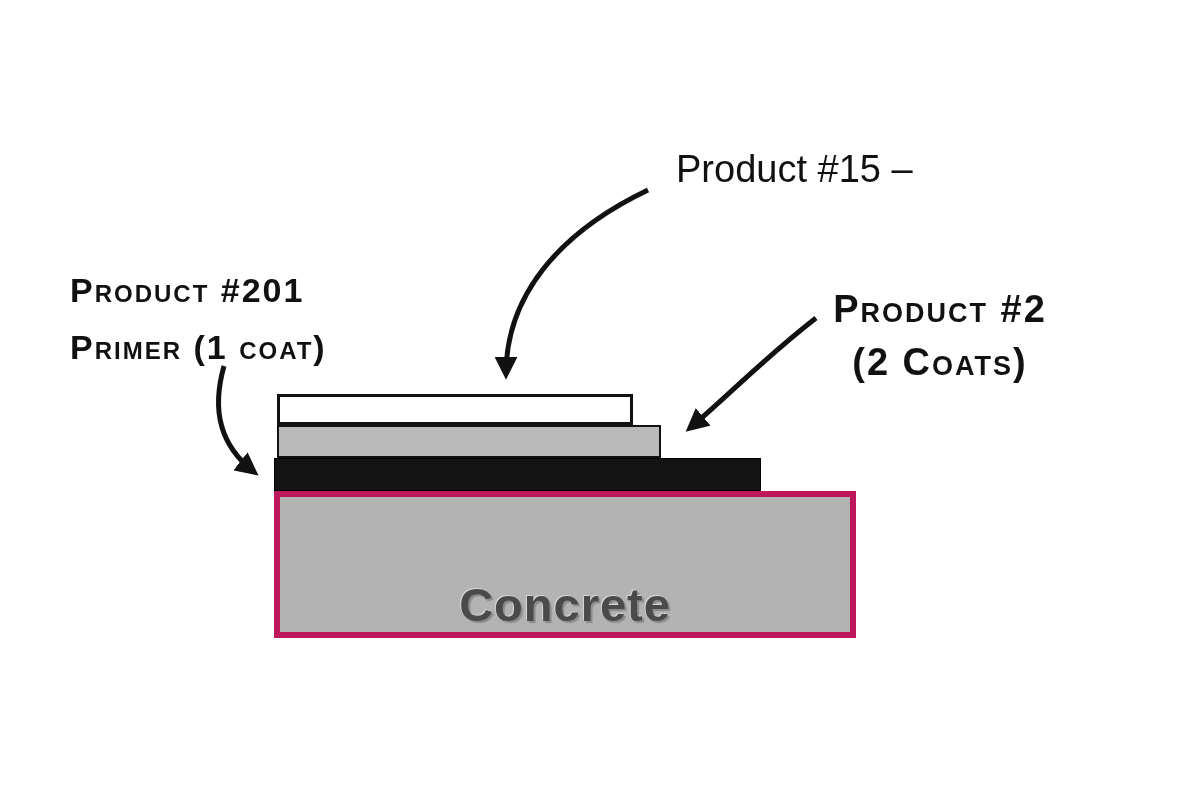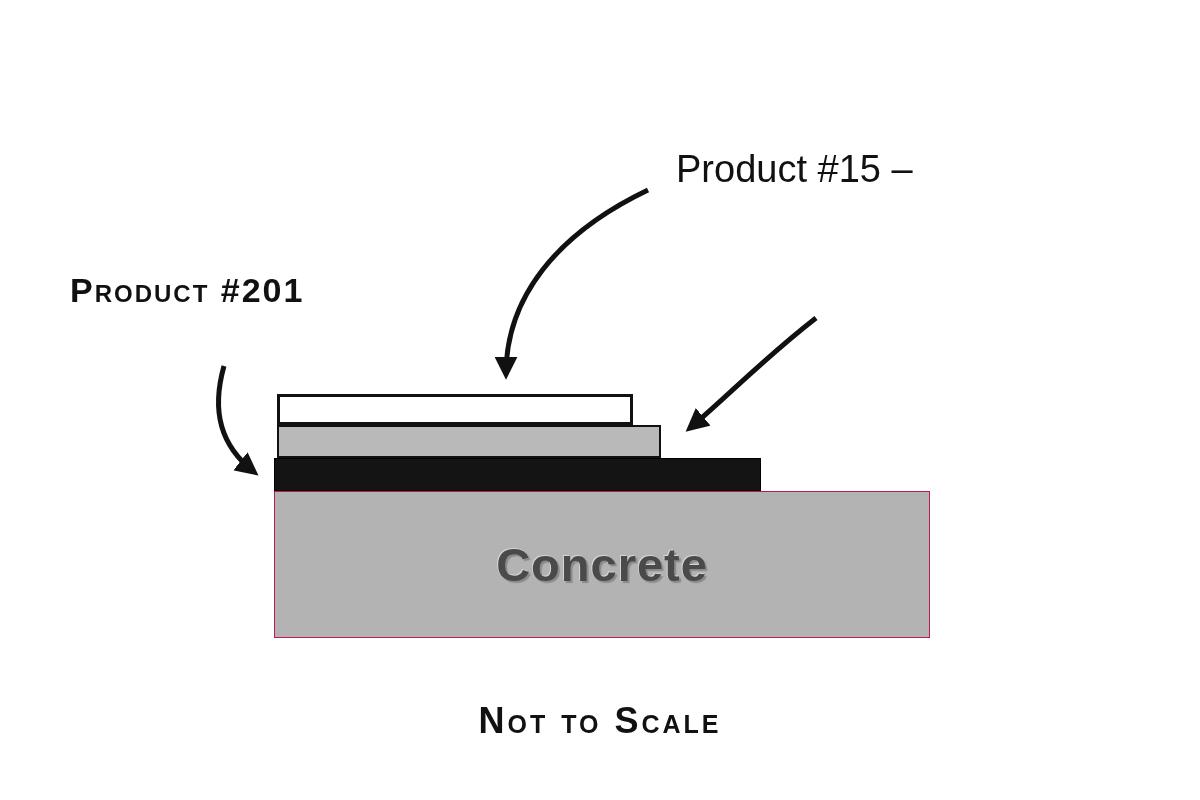--- a/index.html
+++ b/index.html
@@ -31,24 +31,24 @@
     width: 384px; height: 33px;
     border: 2px solid #111111;
   }
   .layer-primer {
     left: 274px; top: 458px;
     width: 487px; height: 33px;
     border: 1px solid #000000;
   }
   .layer-concrete {
     left: 274px; top: 491px;
-    width: 656px; height: 147px;
-    border: 1px solid #be185d;
+    width: 582px; height: 147px;
+    border: 6px solid #be185d;
     display: flex;
-    align-items: center;
+    align-items: flex-end;
     justify-content: center;
   }
   .concrete-text {
     font-size: 47px;
     font-weight: 600;
     color: #4a4a4a;
     letter-spacing: 1px;
     text-shadow: -1px -1px 0 #d6d6d6, 2px 2px 1px #8a8a8a;
   }
 
@@ -115,24 +115,28 @@
   <div class="layer layer-concrete" style="background-color: rgb(179, 179, 179);">
     <span class="concrete-text">Concrete</span>
   </div>
 
   <div class="label label-topcoat">
     <div>Product #15 –</div>
   </div>
 
   <div class="label label-primer smallcaps">
     <div>Product #201</div>
+    <div>Primer (1 coat)</div>
   </div>
 
+  <div class="label label-product2 smallcaps">
+    <div>Product #2</div>
+    <div>(2 Coats)</div>
+  </div>
 
-  <div class="label label-scale smallcaps">Not to Scale</div>
 
   <svg class="arrow-overlay" viewBox="0 0 1200 800">
     <defs>
       <marker id="arrowhead" viewBox="0 0 10 10" refX="7.5" refY="5" markerWidth="4.6" markerHeight="4.6" orient="auto-start-reverse">
         <path d="M0,0 L10,5 L0,10 z" fill="#111111"></path>
       </marker>
     </defs>
     <path d="M 648 190 C 556 234, 506 298, 506 374" fill="none" stroke="#111111" stroke-width="5" marker-end="url(#arrowhead)"></path>
     <path d="M 224 366 C 211 412, 221 446, 254 472" fill="none" stroke="#111111" stroke-width="5" marker-end="url(#arrowhead)"></path>
     <path d="M 816 318 C 762 360, 728 396, 690 428" fill="none" stroke="#111111" stroke-width="5" marker-end="url(#arrowhead)"></path>

